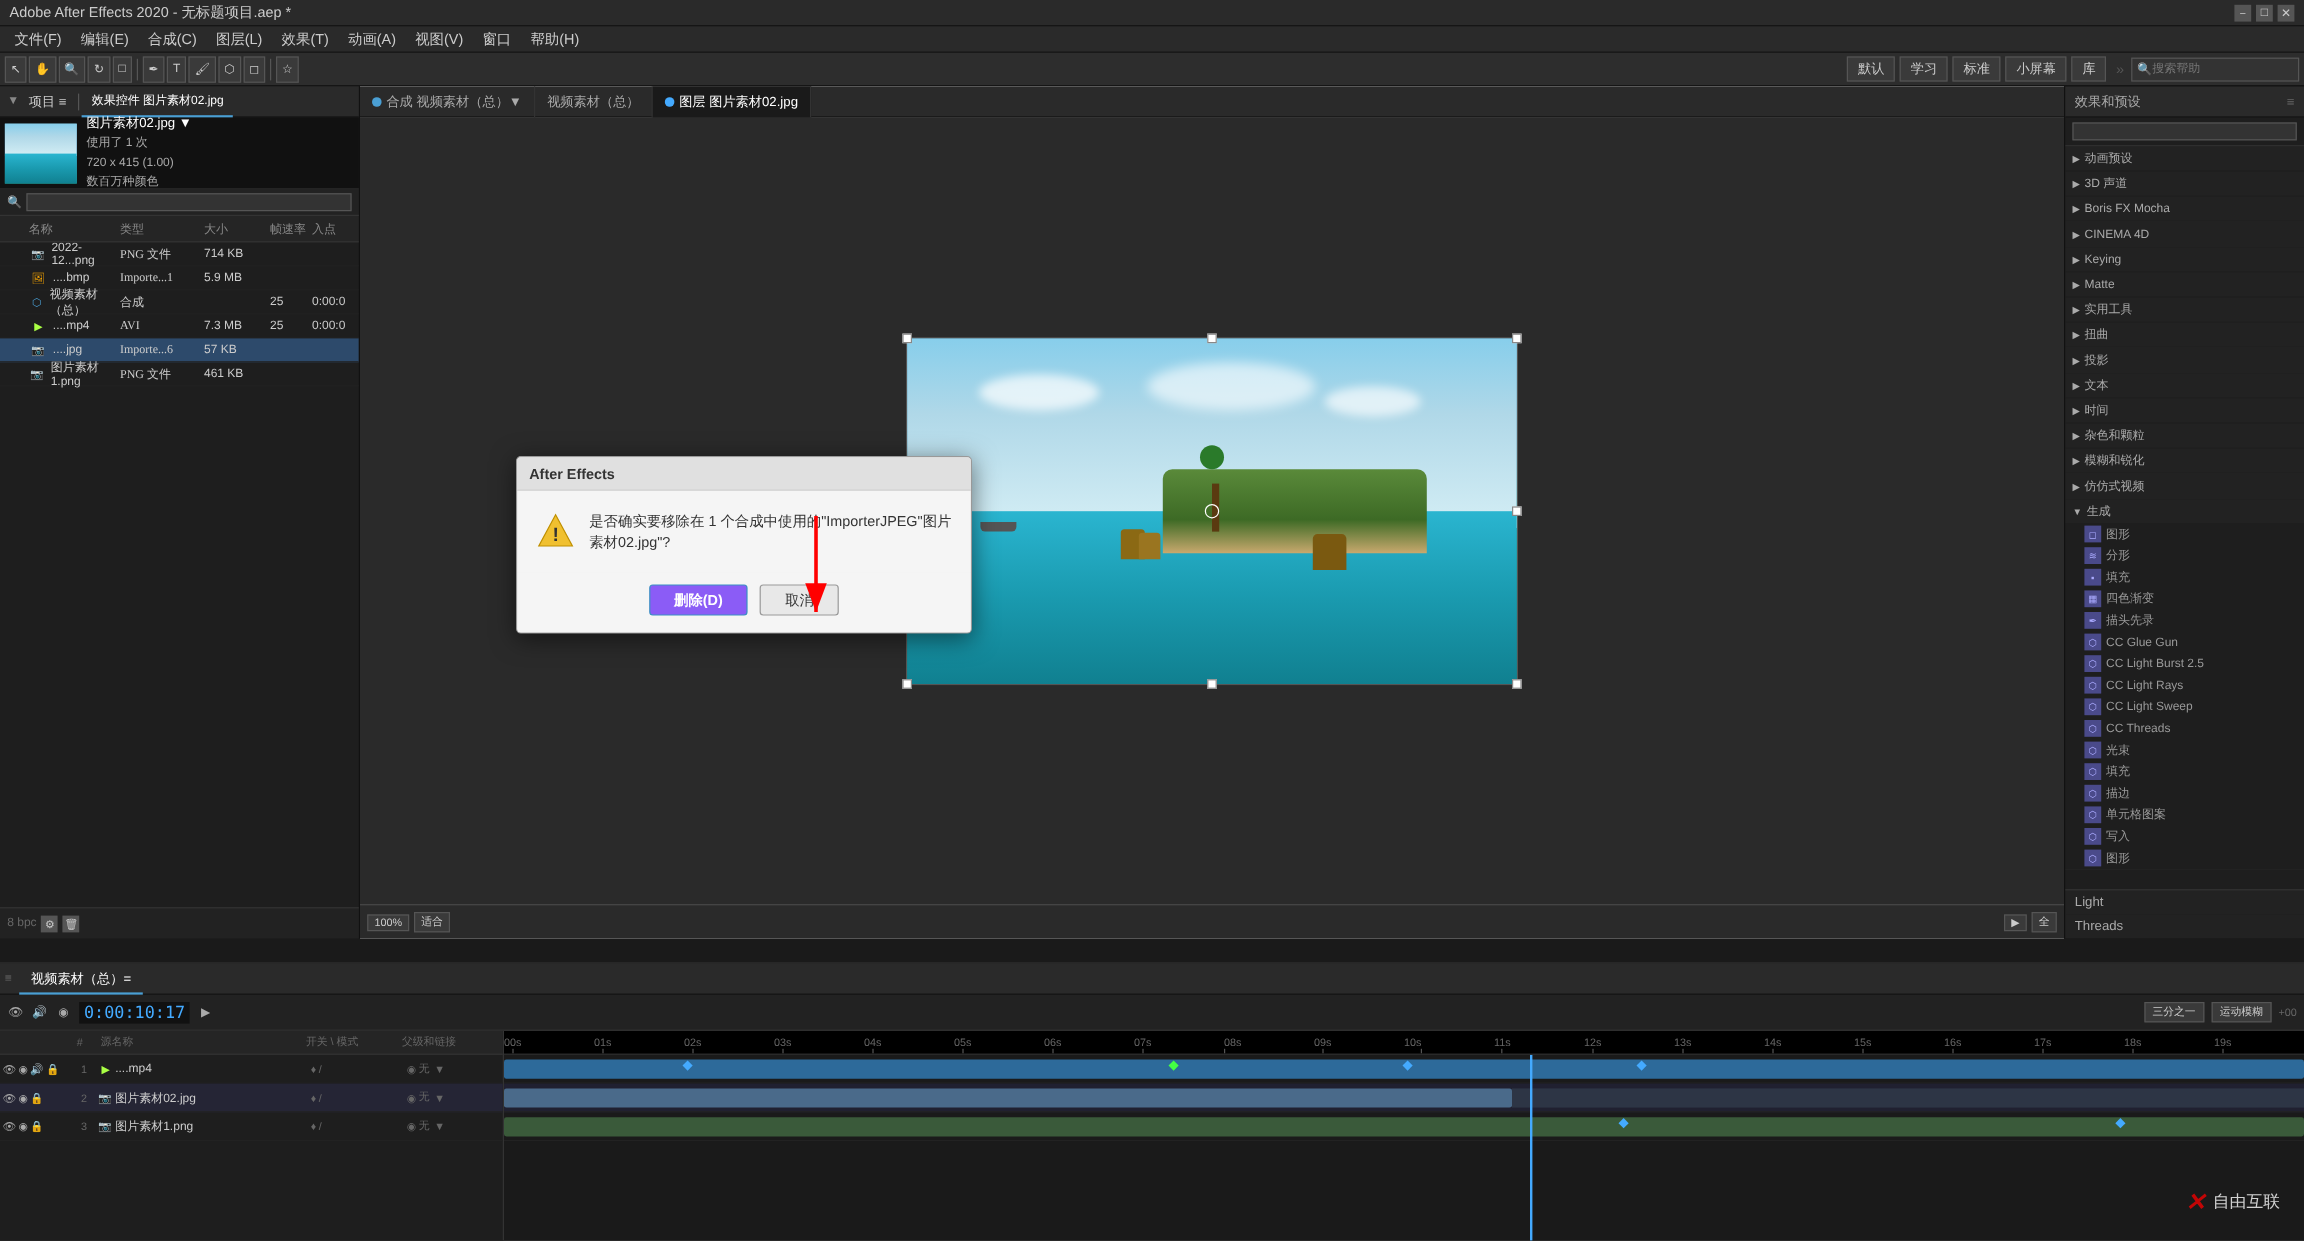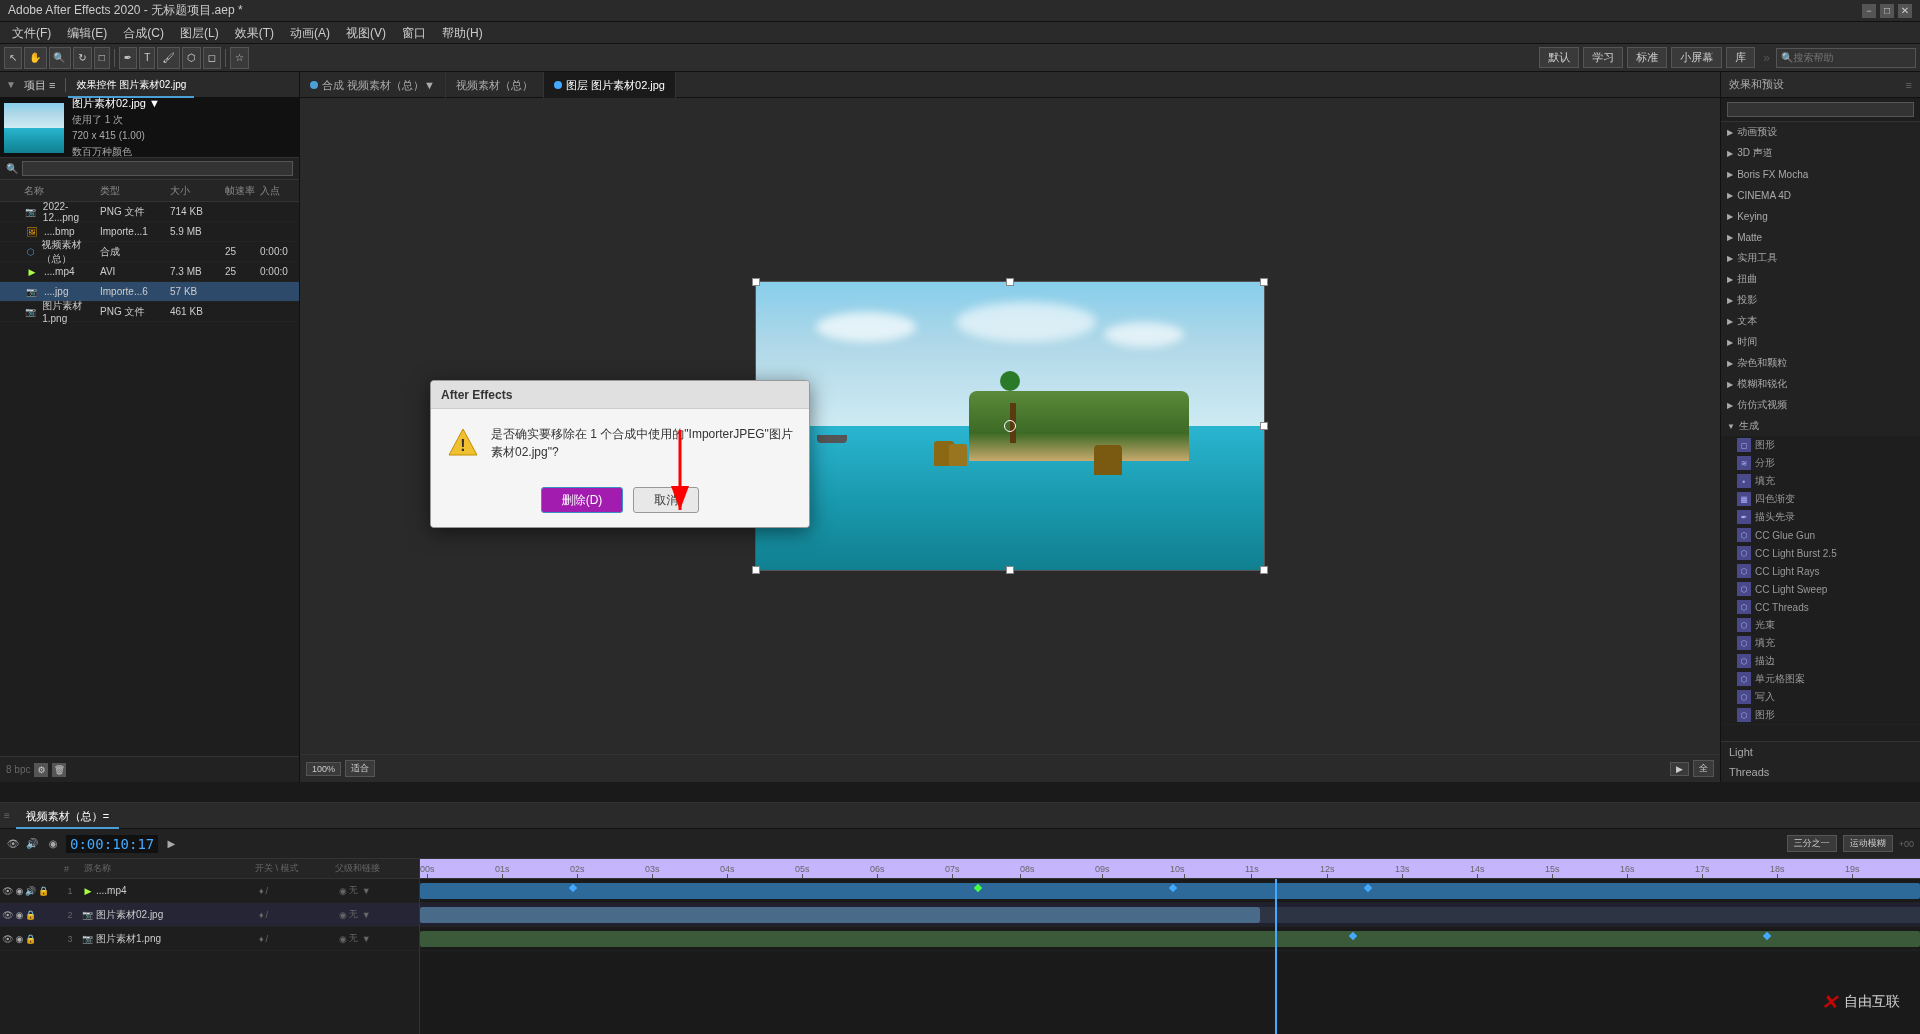--- a/index.html
+++ b/index.html
@@ -165,21 +165,21 @@
       height: 22px;
       background: #252525;
       display: flex;
       align-items: center;
       padding: 0 4px;
       border-bottom: 1px solid #333;
       font-size: 10px;
       color: #888;
     }
     .file-col-name { flex: 1; padding-left: 20px; }
-    .file-col-type { width: 70px; }
+    .file-col-type { width: 70px; font-family: Liberation Serif, serif; }
     .file-col-size { width: 55px; }
     .file-col-rate { width: 35px; }
     .file-col-in { width: 35px; }
 
     .file-row {
       height: 20px;
       display: flex;
       align-items: center;
       padding: 0 4px;
       border-bottom: 1px solid #222;
@@ -577,24 +577,24 @@
     }
     .dialog-btn {
       height: 26px;
       padding: 0 20px;
       font-size: 12px;
       cursor: pointer;
       border-radius: 3px;
       border: 1px solid #999;
     }
     .dialog-btn-primary {
-      background: #a21caf;
+      background: #8b5cf6;
       color: #fff;
       border-color: #3a8fc4;
-      font-weight: normal;
+      font-weight: bold;
     }
     .dialog-btn-secondary {
       background: #e8e8e8;
       color: #333;
     }
 
     
     #red-arrow {
       position: absolute;
       bottom: 240px;
@@ -1127,21 +1127,21 @@
         <div class="layer-parent">
           <span style="font-size:9px;">◉</span>
           <span>无</span>
           <span style="font-size:9px;color:#666;margin-left:2px;">▼</span>
         </div>
       </div>
     </div>
 
     <div id="timeline-ruler-area" style="flex:1;display:flex;flex-direction:column;overflow:hidden;position:relative;">
 
-      <div id="timeline-ruler" style="height:20px;background:#c4b5fd;border-bottom:1px solid #333;position:relative;overflow:hidden;">
+      <div id="timeline-ruler" style="height:20px;background:#000000;border-bottom:1px solid #333;position:relative;overflow:hidden;">
         <div style="position:absolute;top:0;left:0;right:0;bottom:0;display:flex;">
         <div style="position: absolute; left: 0%; bottom: 0px; font-size: 9px; color: rgb(102, 102, 102); display: flex; flex-direction: column; align-items: center;">
               <span>00s</span>
               <div style="width:1px;height:4px;background:#555;"></div>
             </div>
             <div style="position: absolute; left: 5%; bottom: 0px; font-size: 9px; color: rgb(102, 102, 102); display: flex; flex-direction: column; align-items: center;">
               <span>01s</span>
               <div style="width:1px;height:4px;background:#555;"></div>
             </div>
             <div style="position: absolute; left: 10%; bottom: 0px; font-size: 9px; color: rgb(102, 102, 102); display: flex; flex-direction: column; align-items: center;">

